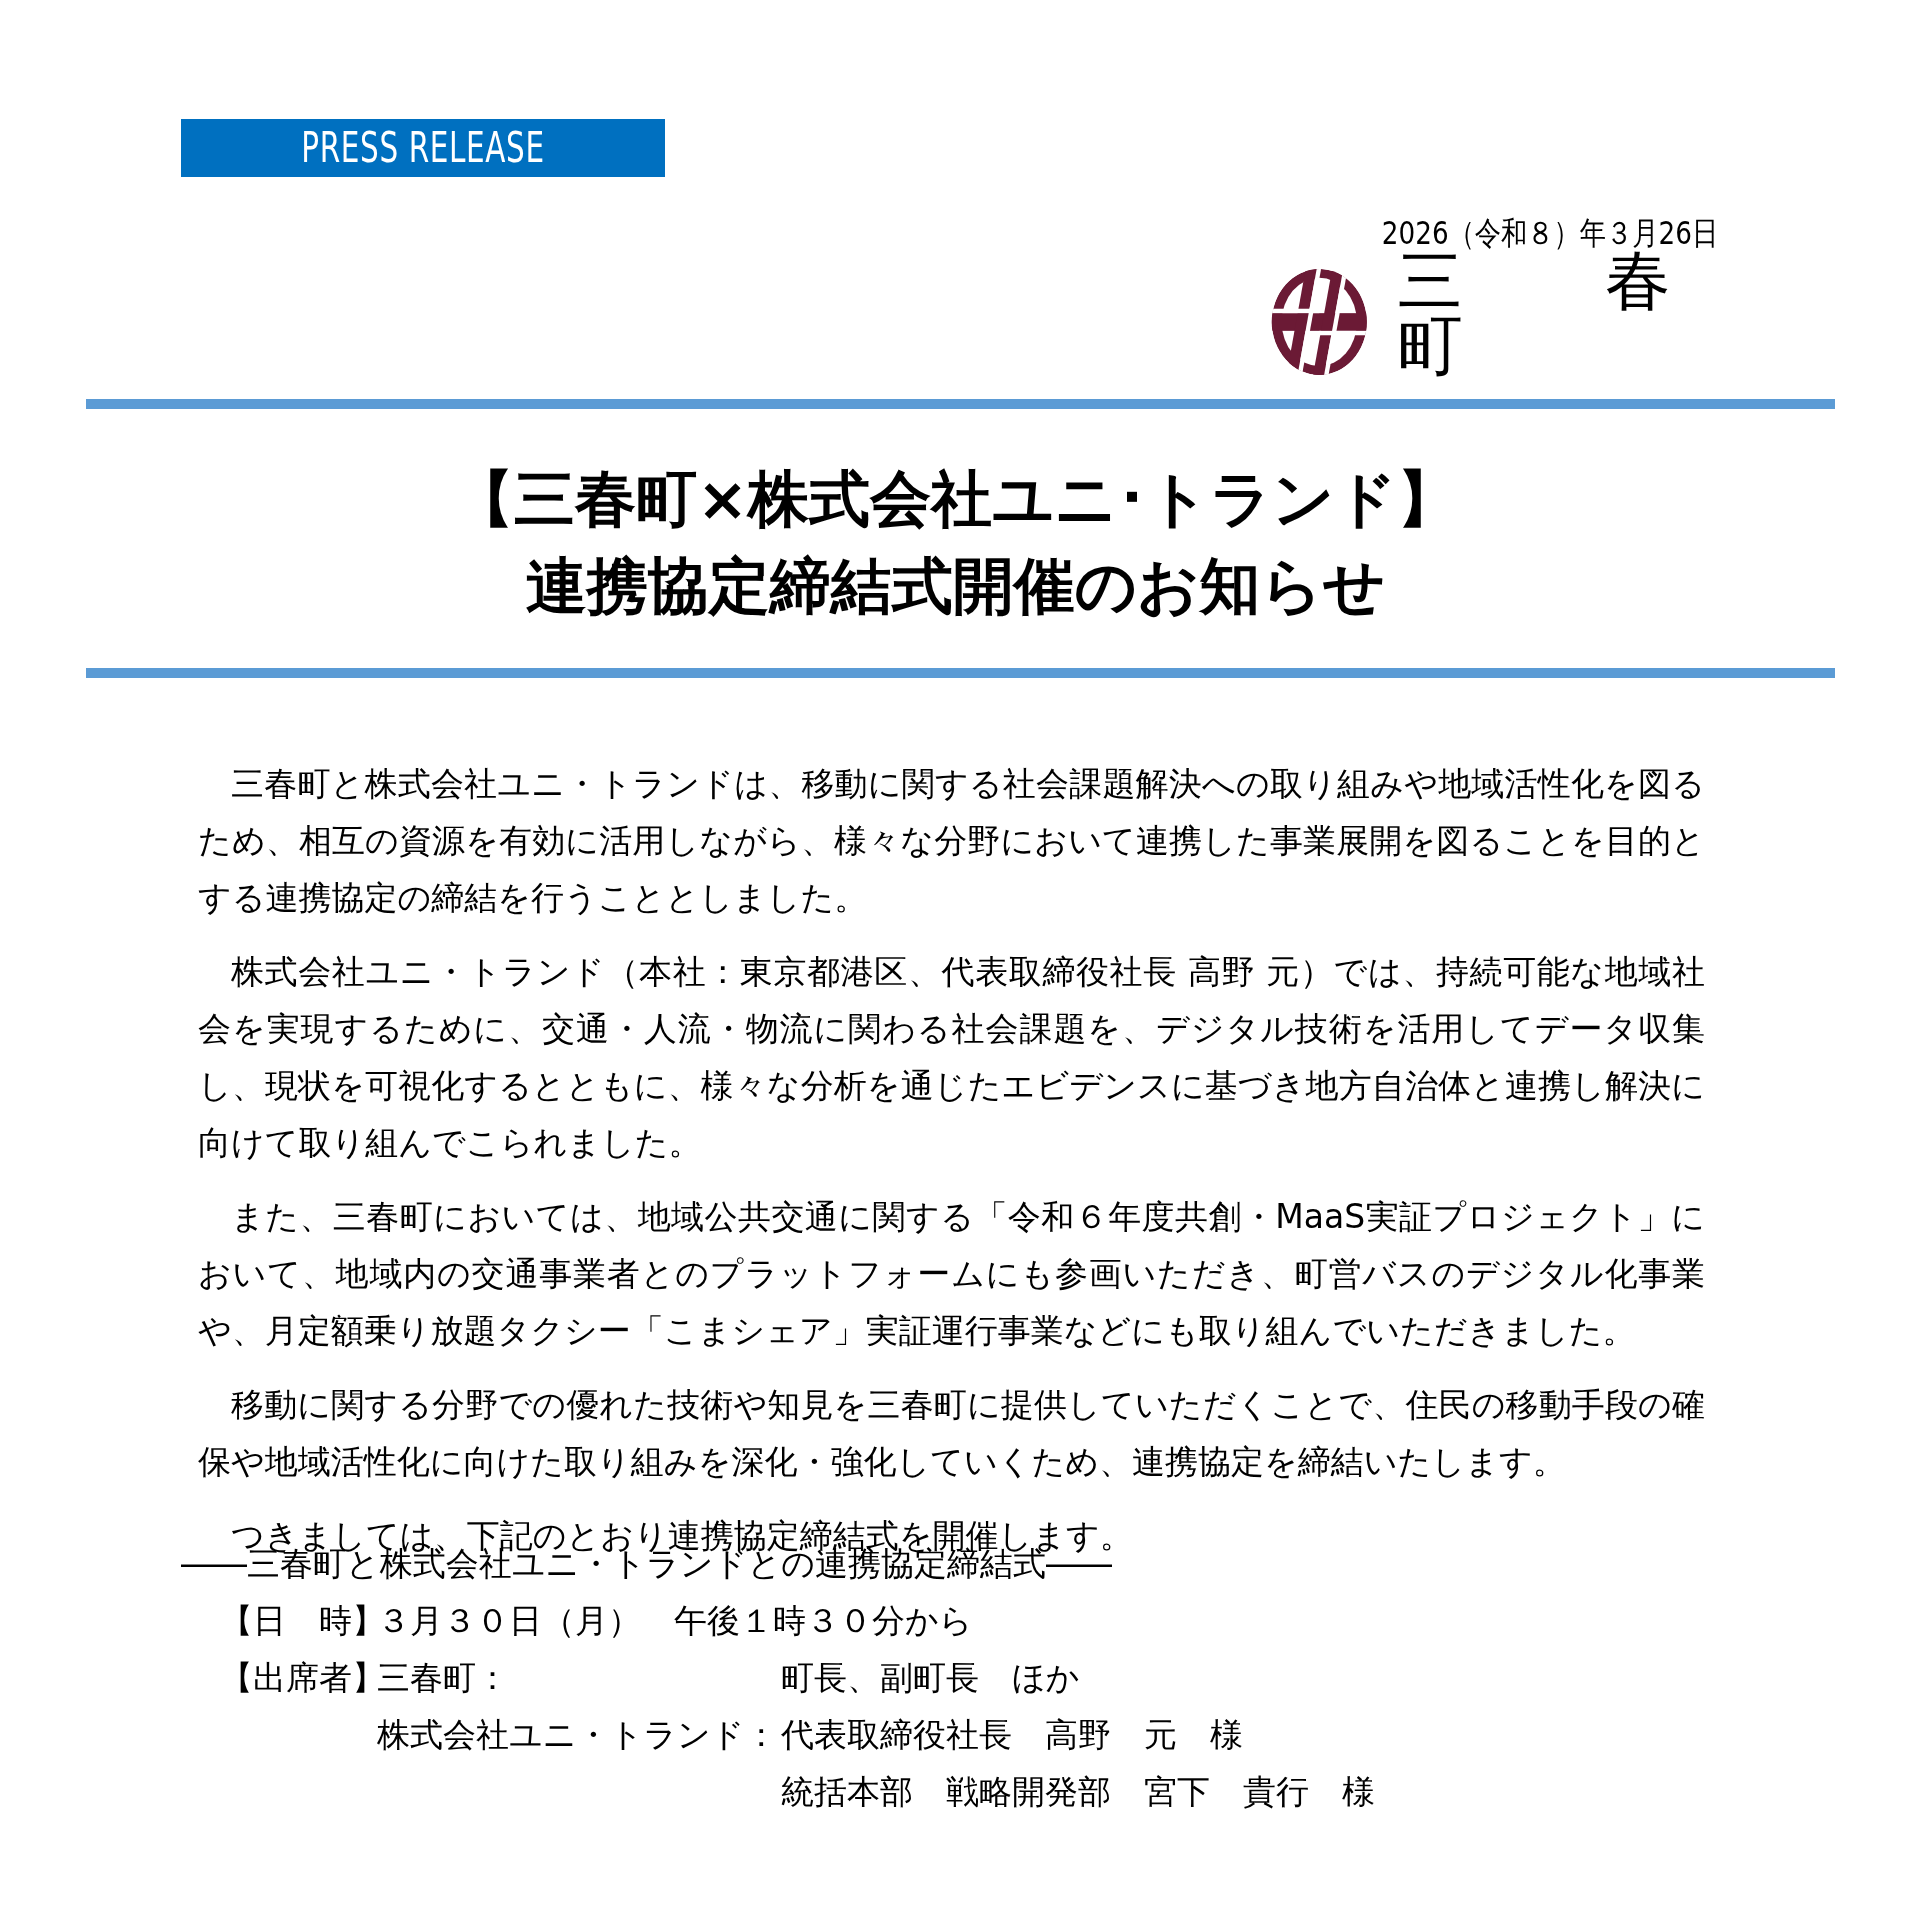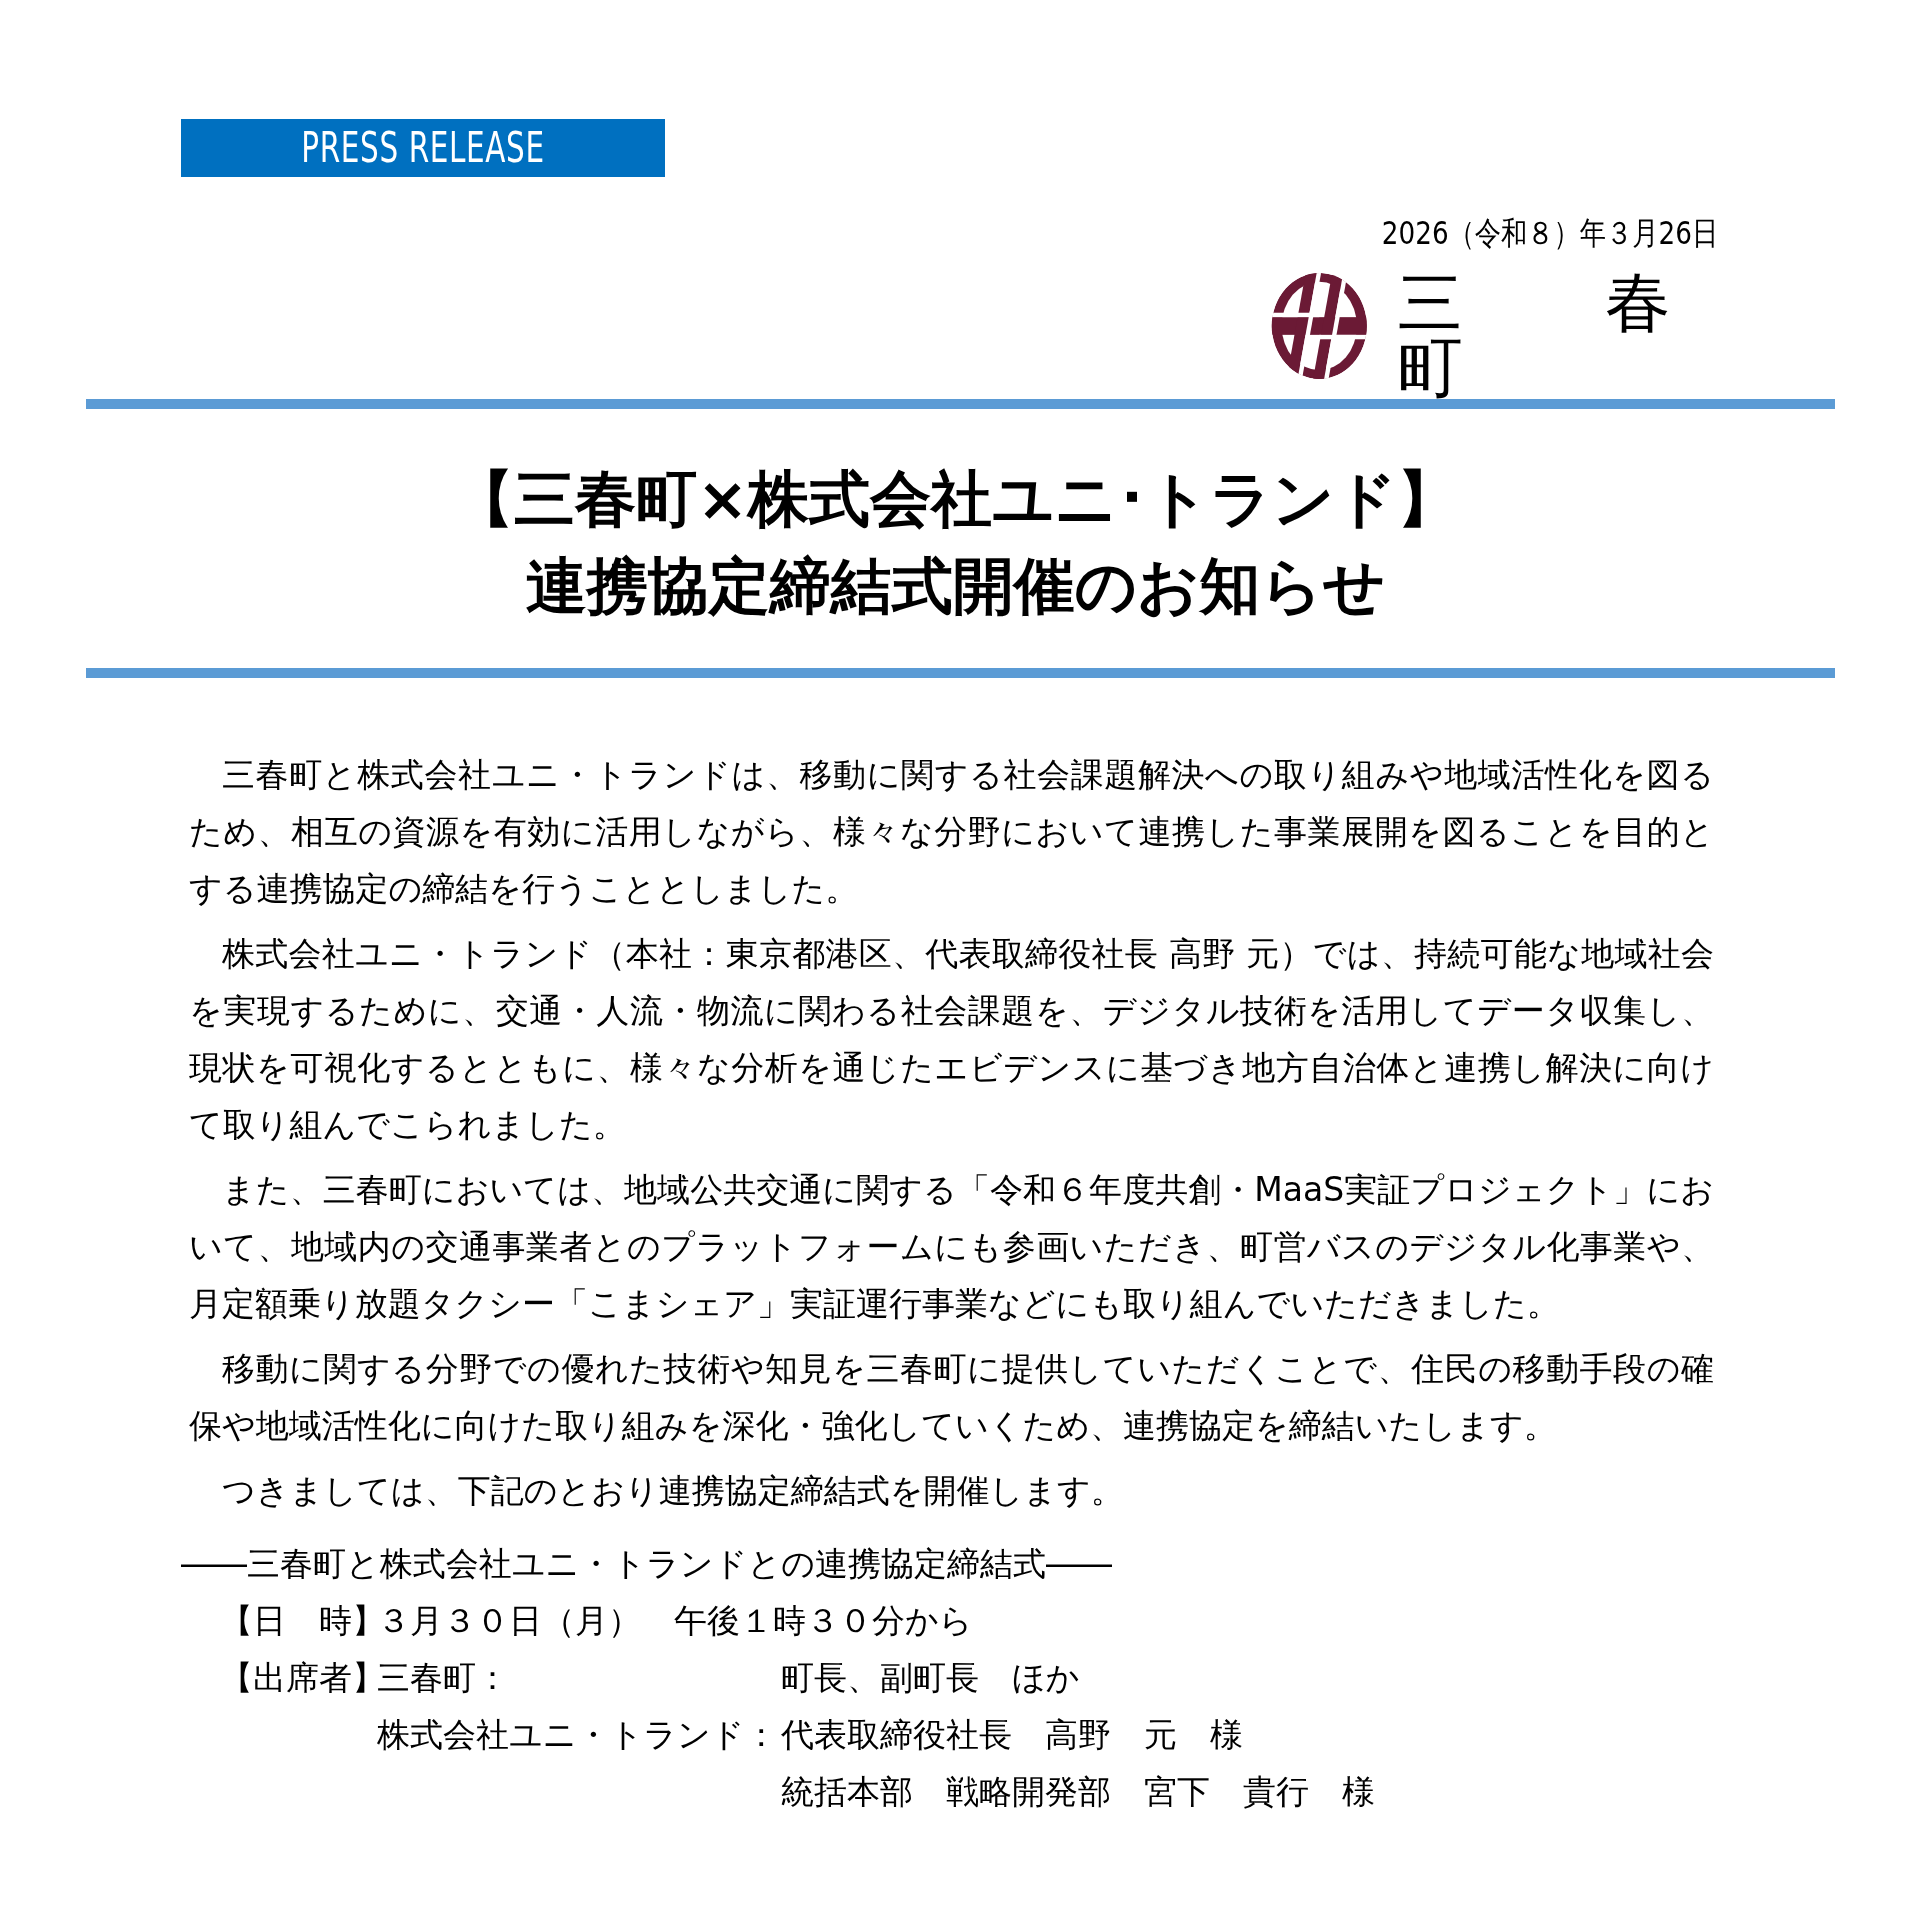--- a/index.html
+++ b/index.html
@@ -6,30 +6,30 @@
   body { width:1911px; height:2703px; position:relative; overflow:hidden;
          font-family:"DejaVu Sans", "Liberation Sans", sans-serif; color:#000; }
   .abs { position:absolute; }
   .press-box { left:181px; top:119px; width:484px; height:58px; background:#0070c0;
                color:#fff; font-family:"DejaVu Sans Condensed","DejaVu Sans",sans-serif;
                font-size:42px; line-height:58px; text-align:center; letter-spacing:0.8px;
                transform-origin:left top; }
   .press-box span { display:inline-block; transform:scaleX(0.78); }
   .date { right:193px; top:210px; font-size:32px; line-height:46px; white-space:nowrap; }
   .date span { display:inline-block; transform:scaleX(0.82); transform-origin:right center; }
-  .org { left:1264px; top:270px; height:108px; display:flex; align-items:flex-start; }
+  .org { left:1264px; top:270px; height:108px; display:flex; align-items:flex-end; }
   .org-name { font-size:65px; letter-spacing:39px; margin-left:23px; line-height:1; }
   .rule { left:86px; width:1749px; height:10px; background:#5b9bd5; }
   .rule.top { top:399px; }
   .rule.bottom { top:668px; }
   .title { left:0; width:1911px; text-align:center; font-weight:bold; font-size:61px; line-height:77px; }
   .title.l1 { top:460px; }
   .title.l2 { top:547px; }
   .body { left:181px; top:738px; width:1541px; font-size:33px; line-height:57px; }
-  .body p { margin:8px; text-indent:1em; text-align:justify; }
+  .body p { margin:17px; text-indent:1em; text-align:justify; }
   .event { left:181px; top:1535px; font-size:33px; line-height:57px; width:1541px; }
   .event .row { display:flex; white-space:pre; }
   .event .lbl { width:196px; padding-left:39px; box-sizing:border-box; }
   .event .col2 { width:404px; }
 </style>
 </head>
 <body>
 
 <div class="abs press-box">
   <span>PRESS RELEASE</span>

